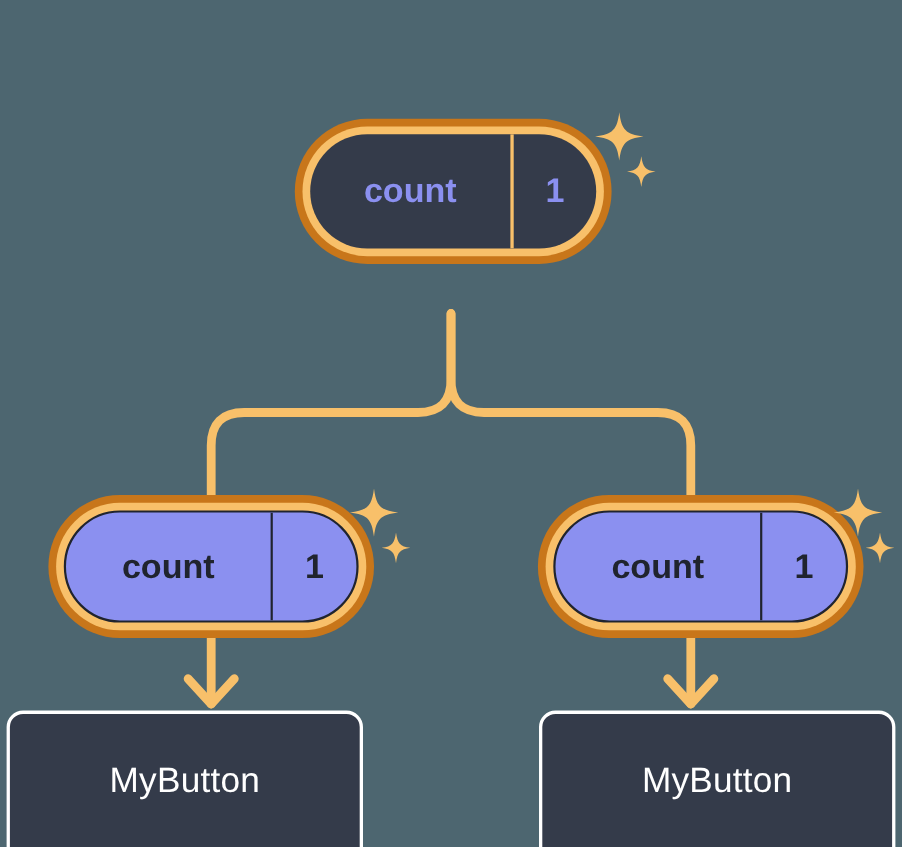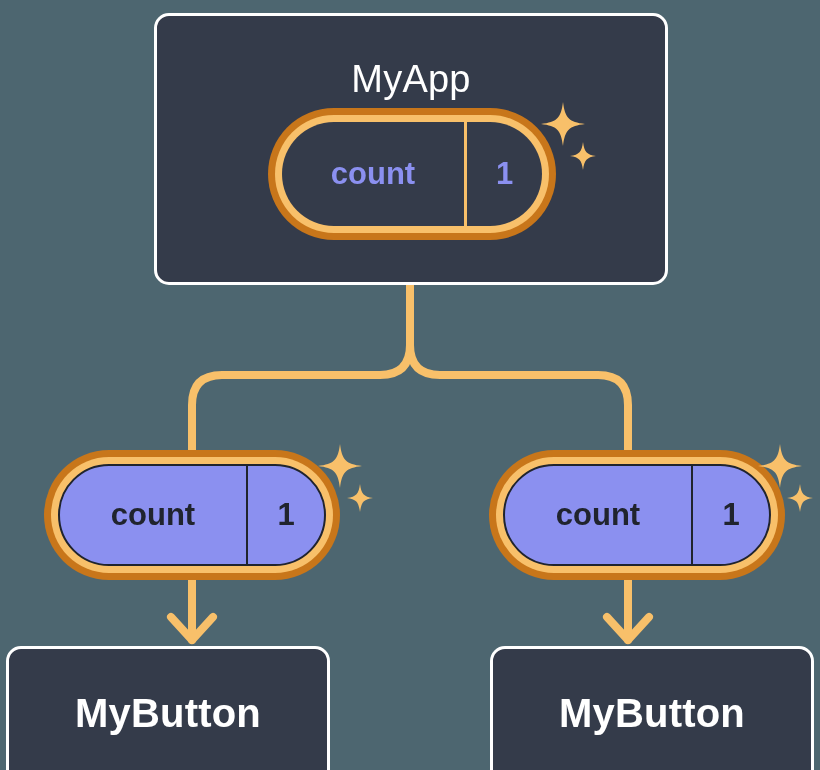--- a/index.html
+++ b/index.html
@@ -36,21 +36,21 @@
   }
 
   
   #app-card{left:154px;top:13px;width:514px;height:272px;}
   #app-card .card-title{top:42px;}
 
   
   .leaf-card{height:140px;}
   #leaf-left{left:6px;top:646px;width:324px;}
   #leaf-right{left:490px;top:646px;width:324px;}
-  .leaf-card .card-title{top:42px;font-size:40px;font-weight:bold;}
+  .leaf-card .card-title{top:42px;font-size:32px;}
 
   
   .pill{
     position:absolute;
     box-sizing:border-box;
     display:flex;
     align-items:stretch;
     border-radius:999px;
     z-index:3;
     
@@ -114,23 +114,20 @@
     <path d="M 410 285 L 410 345 Q 410 375 380 375 L 222 375 Q 192 375 192 405 L 192 452" fill="none" stroke="#f8c06a" stroke-width="8" stroke-linecap="round" stroke-linejoin="round"></path>
     <path d="M 410 285 L 410 345 Q 410 375 440 375 L 598 375 Q 628 375 628 405 L 628 452" fill="none" stroke="#f8c06a" stroke-width="8" stroke-linecap="round" stroke-linejoin="round"></path>
 
     <path d="M 192 578 L 192 640" fill="none" stroke="#f8c06a" stroke-width="8" stroke-linecap="round"></path>
     <path d="M 171 617 L 192 640 L 213 617" fill="none" stroke="#f8c06a" stroke-width="8" stroke-linecap="round" stroke-linejoin="round"></path>
 
     <path d="M 628 578 L 628 640" fill="none" stroke="#f8c06a" stroke-width="8" stroke-linecap="round"></path>
     <path d="M 607 617 L 628 640 L 649 617" fill="none" stroke="#f8c06a" stroke-width="8" stroke-linecap="round" stroke-linejoin="round"></path>
   </svg>
 
-  <div id="app-card" class="card">
-    <div class="card-title">MyApp</div>
-  </div>
 
   <div id="pill-app" class="pill dark">
     <div class="pill-inner">
       <div class="pill-body">
         <div class="pill-name">count</div>
         <div class="pill-value">1</div>
       </div>
     </div>
   </div>
 

